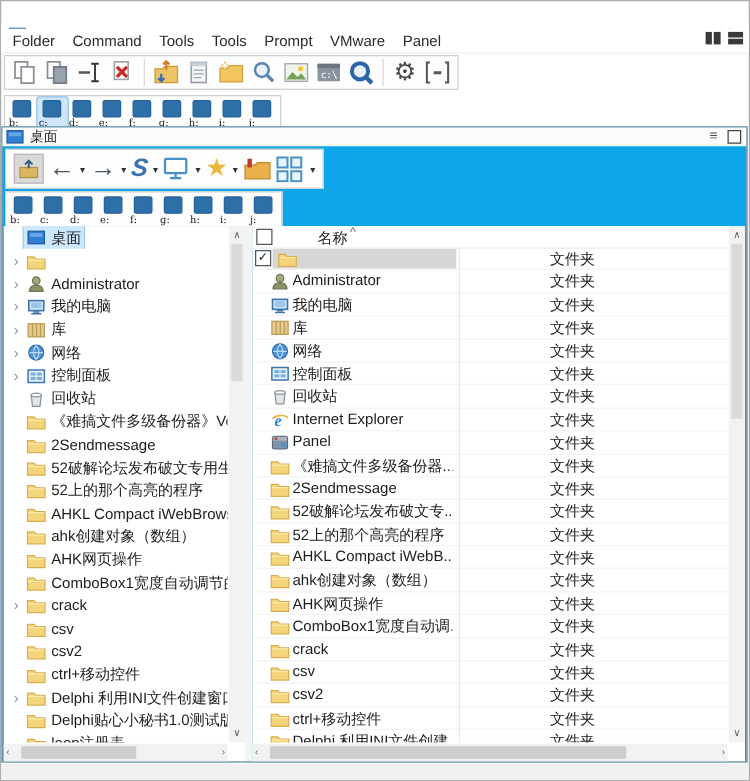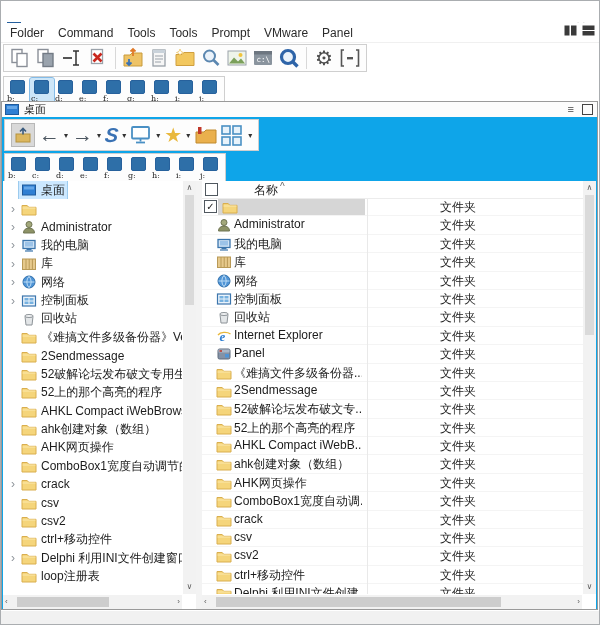--- a/index.html
+++ b/index.html
@@ -643,20 +643,32 @@
             </div>
             <div class="titem">
               <span class="chev"></span>
               <span class="tlwrap">
                 <span class="icn">
                   <svg width="16" height="16">
                     <path d="M1 4.5 h5.2 l1.6 1.8 H15 V14 H1 z" fill="#f5d57b" stroke="#d9ae4f"></path>
                     <path d="M1.5 7 h13" stroke="#fce9ad"></path>
                   </svg>
                 </span>
+                <span class="tlabel">Delphi贴心小秘书1.0测试版</span>
+              </span>
+            </div>
+            <div class="titem">
+              <span class="chev"></span>
+              <span class="tlwrap">
+                <span class="icn">
+                  <svg width="16" height="16">
+                    <path d="M1 4.5 h5.2 l1.6 1.8 H15 V14 H1 z" fill="#f5d57b" stroke="#d9ae4f"></path>
+                    <path d="M1.5 7 h13" stroke="#fce9ad"></path>
+                  </svg>
+                </span>
                 <span class="tlabel">loop注册表</span>
               </span>
             </div>
           </div>
         <div class="vscroll tree-v">
           <div class="sarrow up">∧</div>
           <div class="vthumb"></div>
           <div class="sarrow dn">∨</div>
         </div>
         <div class="hscroll tree-h">

